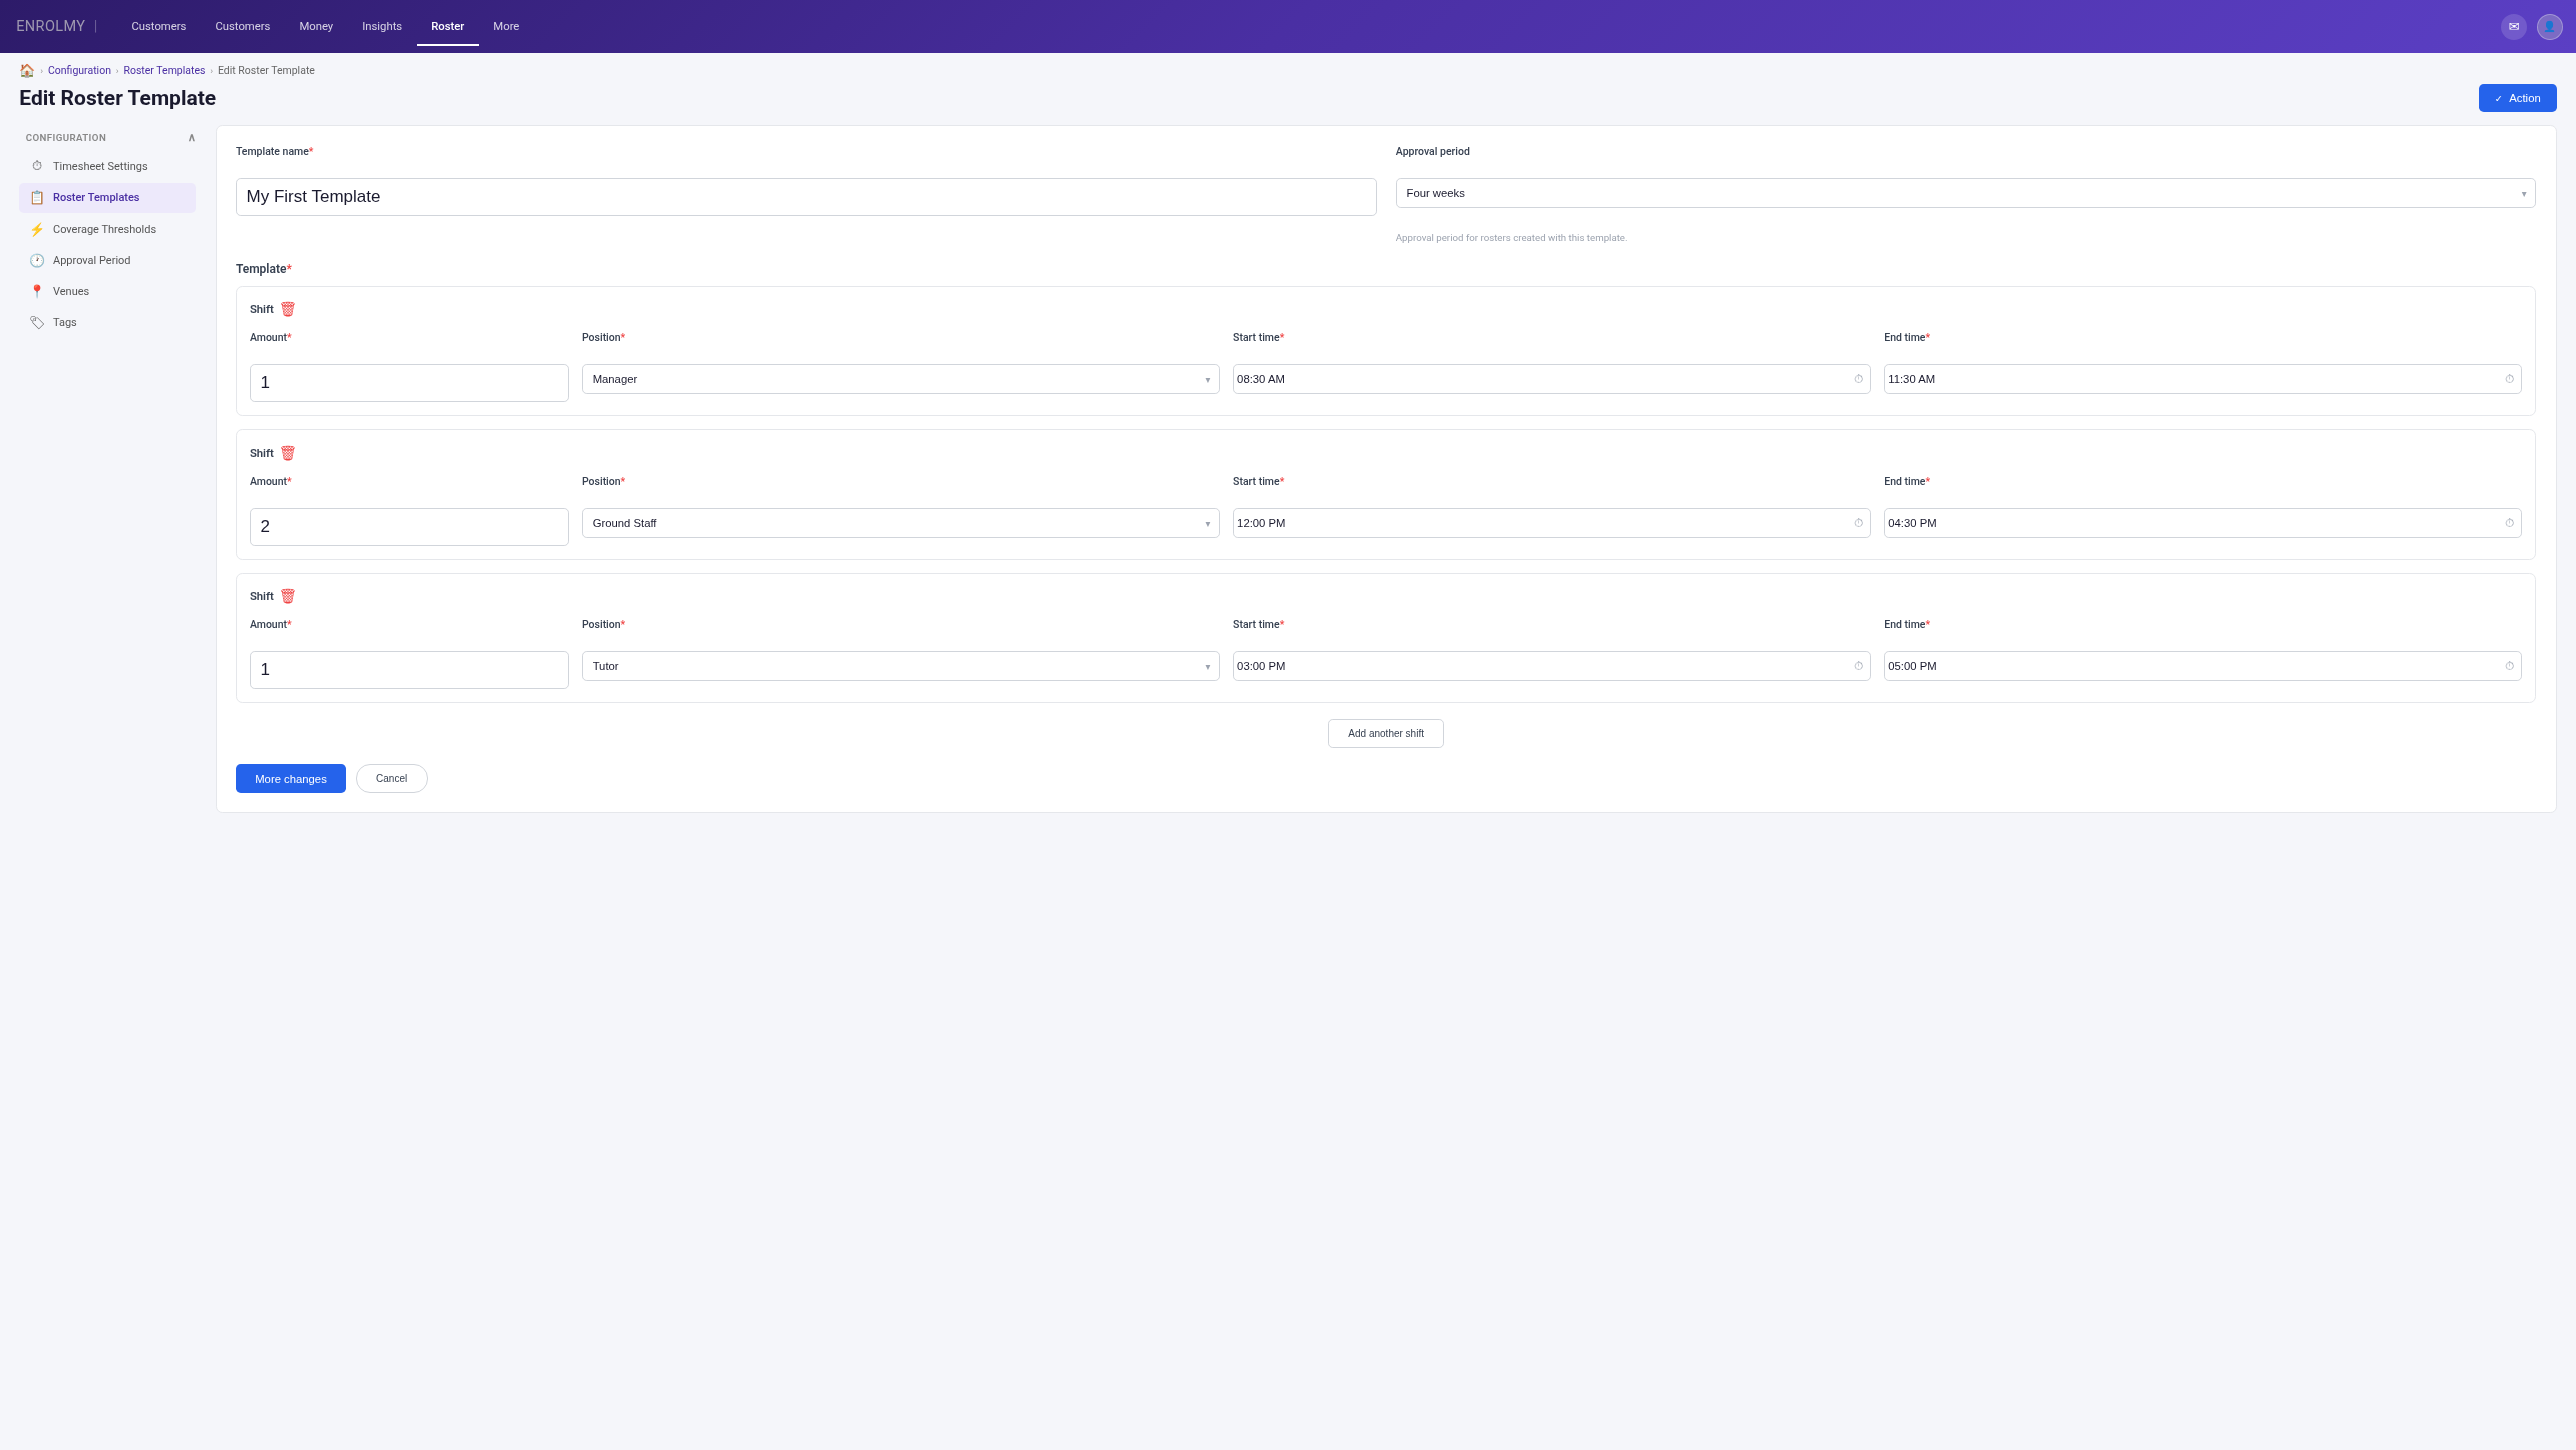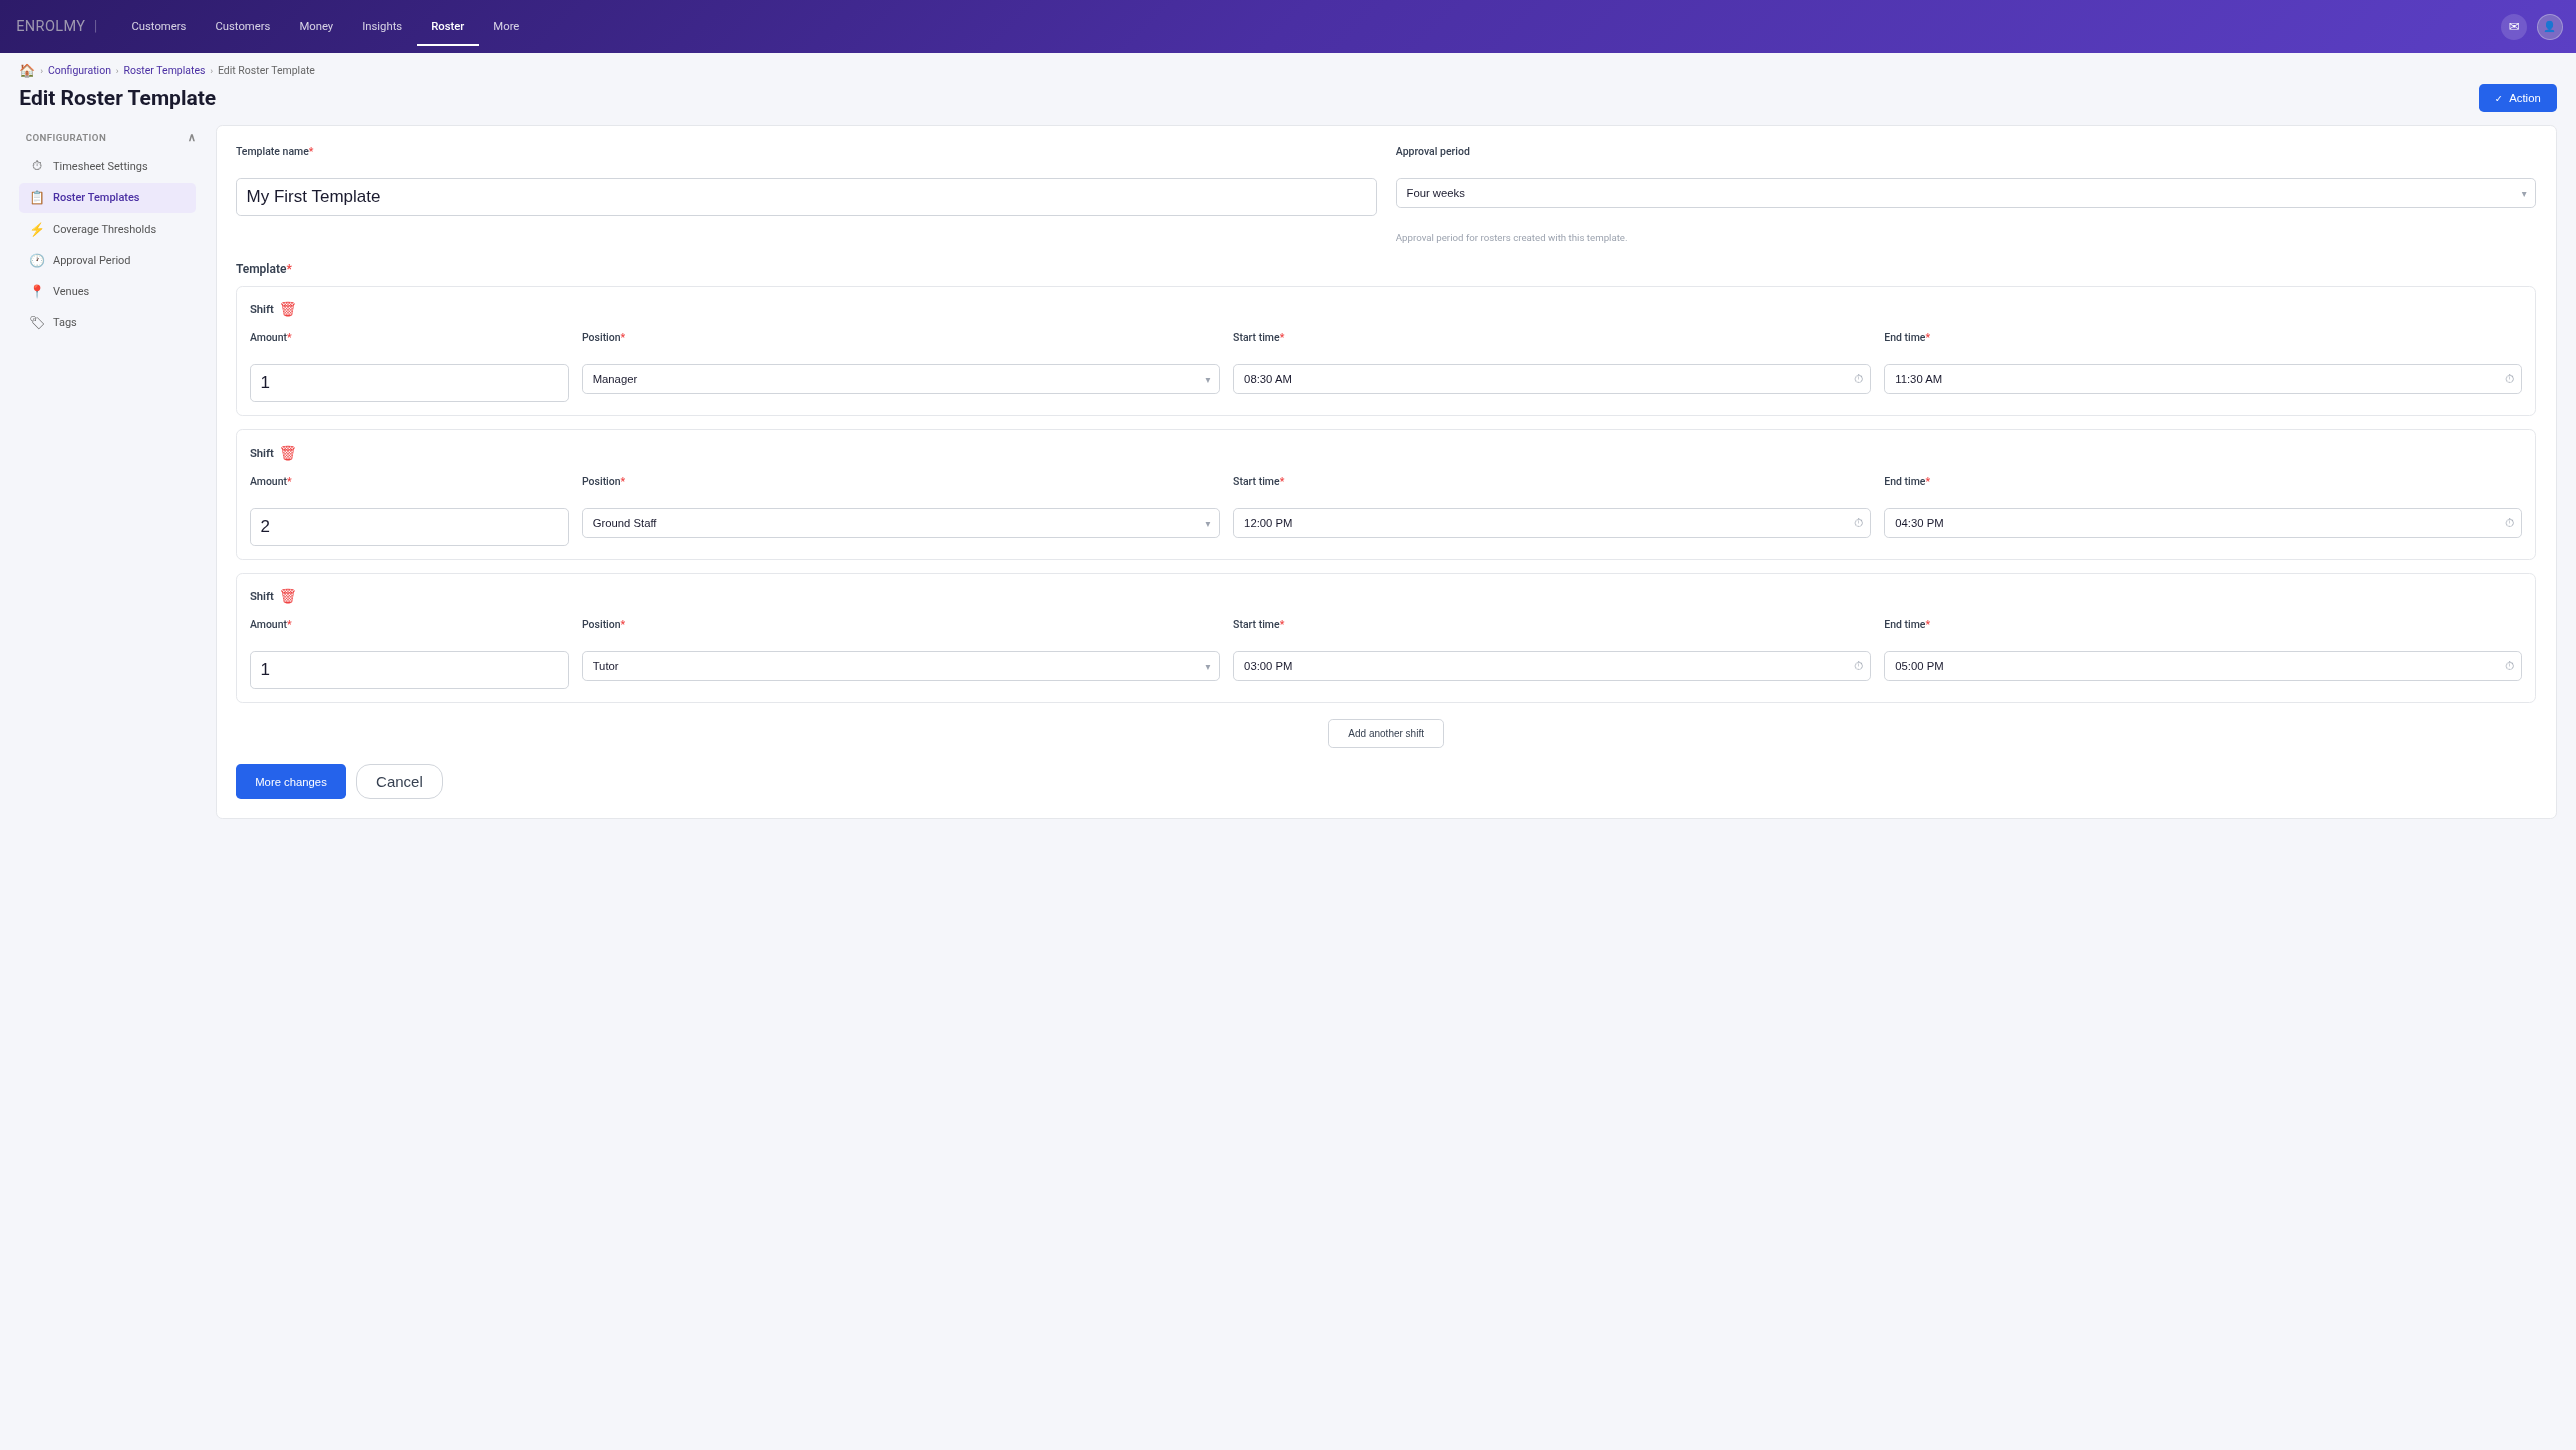--- a/index.html
+++ b/index.html
@@ -57,31 +57,31 @@
     
     .template-label { font-size: 12px; font-weight: 600; color: #374151; margin-bottom: 9.7px; }
 
     
     .shift-card { border: 0.8px solid #e5e7eb; border-radius: 6.4px; padding: 13px; margin-bottom: 13px; position: relative; }
     .shift-header { display: flex; align-items: center; justify-content: flex-start; margin-bottom: 11.3px; }
     .shift-title { font-size: 11.3px; font-weight: 600; color: #374151; }
     .delete-btn { background: none; border: none; cursor: pointer; color: #ef4444; font-size: 14.5px; padding: 1.6px 4.8px; }
     .shift-fields { display: grid; grid-template-columns: 1fr 2fr 2fr 2fr; gap: 13px; }
     .time-input-wrap { position: relative; }
-    .time-input { width: 100%; border: 0.8px solid #d1d5db; border-radius: 4.8px; padding: 8px 29px 8px 10px; font-size: 11.3px; color: #1a1a2e; outline: none; }
+    .time-input { width: 100%; border: 0.8px solid #d1d5db; border-radius: 4.8px; padding: 8px 29px 8px 3px; font-size: 11.3px; color: #1a1a2e; outline: none; }
     .time-icon { position: absolute; right: 8px; top: 50%; transform: translateY(-50%); color: #9ca3af; font-size: 12px; pointer-events: none; }
 
     
     .add-shift-row { display: flex; justify-content: center; margin: 16px 0; }
     .add-shift-btn { border: 0.8px solid #d1d5db; background: #fff; color: #374151; padding: 8px 19.3px; border-radius: 4.8px; cursor: pointer; font-size: 10px; }
 
     
     .form-actions { display: flex; gap: 9.7px; margin-top: 6.4px; }
     .save-btn { background: #2563eb; color: #fff; border: none; padding: 8px 19.3px; border-radius: 4.8px; cursor: pointer; font-size: 11.3px; font-weight: 500; }
-    .cancel-btn { background: #fff; color: #374151; border: 0.8px solid #d1d5db; padding: 8px 19.3px; border-radius: 14px; cursor: pointer; font-size: 15px; }
+    .cancel-btn { background: #fff; color: #374151; border: 0.8px solid #d1d5db; padding: 8px 19.3px; border-radius: 14px; cursor: pointer; font-size: 10px; }
   </style>
 </head>
 <body>
 
 <nav class="top-nav">
   <div class="nav-logo">
     <span>ENROLMY</span>
     <span style="color:rgba(255,255,255,0.4);margin-left:4.8px;">|</span>
   </div>
   <div class="nav-items">

